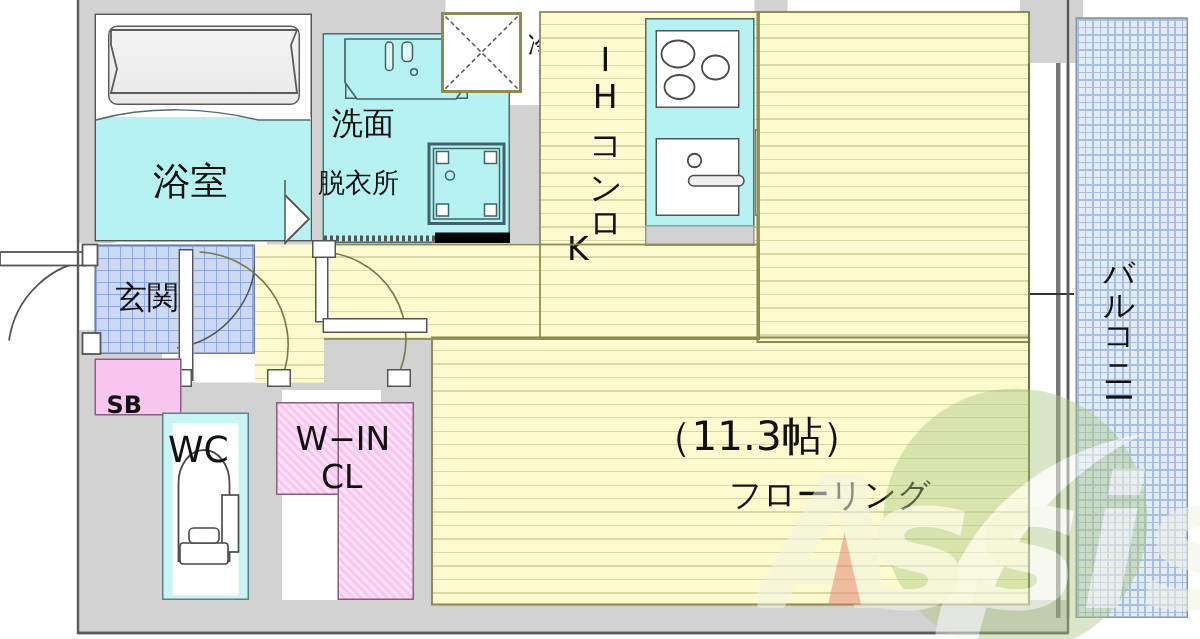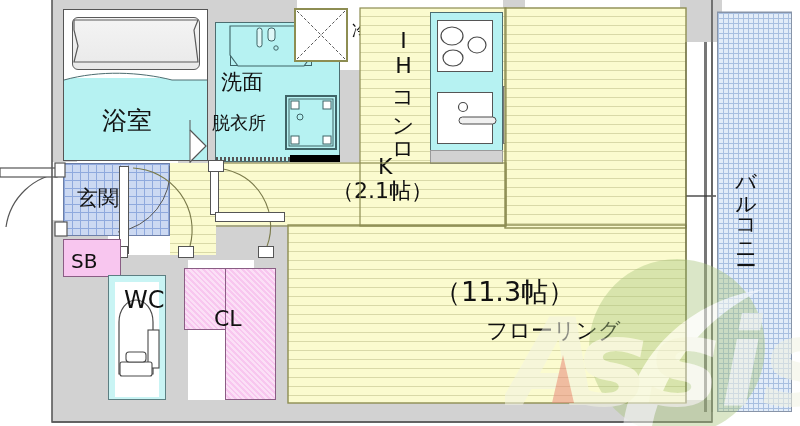--- a/index.html
+++ b/index.html
@@ -159,21 +159,20 @@
   <div class="abs fixture" style="left:437px;top:92px;width:56px;height:52px;"></div>
   <svg class="ov">
     <circle cx="463" cy="107" r="4.5" fill="none" stroke="#4a4a4a" stroke-width="1.2"></circle>
     <rect x="459" y="117" width="37" height="7" rx="3.5" fill="#f0f0f0" stroke="#4a4a4a" stroke-width="1"></rect>
   </svg>
   <div class="abs wall-plain" style="left:430px;top:150px;width:73px;height:14px;border:1px solid #9a9a9a;"></div>
   <div class="abs white" style="left:503px;top:86px;width:14px;height:58px;border:1px solid #777;"></div>
 
   <div class="lbl vtxt" style="left:392px;top:28px;font-size:22px;">IHコンロ</div>
   <div class="lbl" style="left:378px;top:156px;font-size:22px;">K</div>
-  <div class="lbl" style="left:332px;top:180px;font-size:22px;">（2.1帖）</div>
 
   <div class="abs floor-noborder" style="left:288px;top:225px;width:398px;height:178px;"></div>
   <div class="abs floor-noborder" style="left:505px;top:8px;width:181px;height:218px;"></div>
   <svg class="ov">
     <rect x="288" y="225" width="398" height="178" fill="none" stroke="#8d8d52" stroke-width="1.4"></rect>
     <rect x="505" y="8" width="181" height="220" fill="none" stroke="#8d8d52" stroke-width="1.4"></rect>
     <rect x="360" y="8" width="146" height="218" fill="none" stroke="#8d8d52" stroke-width="1.2"></rect>
     <rect x="215" y="163" width="291" height="63" fill="none" stroke="#8d8d52" stroke-width="1.2"></rect>
   </svg>
 
@@ -198,35 +197,36 @@
 
   <div class="abs white" style="left:119px;top:166px;width:10px;height:88px;border:1px solid #555;"></div>
   <div class="abs white" style="left:110px;top:246px;width:18px;height:12px;border:1px solid #555;"></div>
   <div class="abs white" style="left:210px;top:160px;width:9px;height:55px;border:1px solid #555;"></div>
   <div class="abs white" style="left:215px;top:212px;width:70px;height:10px;border:1px solid #555;"></div>
   <div class="abs white" style="left:208px;top:160px;width:16px;height:12px;border:1px solid #555;"></div>
   <div class="abs white" style="left:178px;top:246px;width:16px;height:12px;border:1px solid #555;"></div>
   <div class="abs white" style="left:258px;top:246px;width:16px;height:12px;border:1px solid #555;"></div>
 
   <div class="abs pink" style="left:63px;top:239px;width:58px;height:38px;"></div>
-  <div class="lbl" style="left:71px;top:251px;font-size:20px;">SB</div>
+  <div class="lbl" style="left:71px;top:262px;font-size:16px;font-weight:bold;">SB</div>
 
   <div class="abs" style="left:108px;top:275px;width:58px;height:125px;background:#c9f4f4;
               border:1px solid #5d7f82;"></div>
   <div class="abs white" style="left:115px;top:282px;width:44px;height:115px;"></div>
   <svg class="ov">
     <path d="M119,322 a17,22 0 0 1 34,0 l0,52 l-34,0 Z" fill="#ffffff" stroke="#4a4a4a" stroke-width="1.2"></path>
     <rect x="148" y="330" width="11" height="38" fill="#ffffff" stroke="#4a4a4a" stroke-width="1.1"></rect>
     <rect x="120" y="362" width="32" height="14" rx="2" fill="#ffffff" stroke="#4a4a4a" stroke-width="1.1"></rect>
     <rect x="126" y="352" width="20" height="10" rx="3" fill="#ffffff" stroke="#4a4a4a" stroke-width="1.1"></rect>
   </svg>
-  <div class="lbl" style="left:112px;top:288px;font-size:24px;margin-left:12px;">WC</div>
+  <div class="lbl" style="left:112px;top:288px;font-size:24px;">WC</div>
 
   <div class="abs pink-dot" style="left:184px;top:268px;width:92px;height:62px;"></div>
   <div class="abs pink-dot" style="left:225px;top:268px;width:51px;height:132px;"></div>
+  <div class="lbl" style="left:197px;top:283px;font-size:22px;">W−IN</div>
   <div class="lbl" style="left:214px;top:308px;font-size:22px;">CL</div>
 
   <div class="abs tile-balcony" style="left:717px;top:12px;width:75px;height:400px;"></div>
   <div class="abs" style="left:704px;top:42px;width:3px;height:370px;background:#777;"></div>
   <div class="abs" style="left:711px;top:42px;width:2px;height:370px;background:#9a9a9a;"></div>
   <div class="lbl vtxt" style="left:735px;top:158px;font-size:21px;">バルコニー</div>
 
   <svg class="ov">
     <line x1="686" y1="196" x2="716" y2="196" stroke="#333" stroke-width="1.3"></line>
     <line x1="686" y1="42" x2="686" y2="403" stroke="#6f6f4a" stroke-width="1.2"></line>

